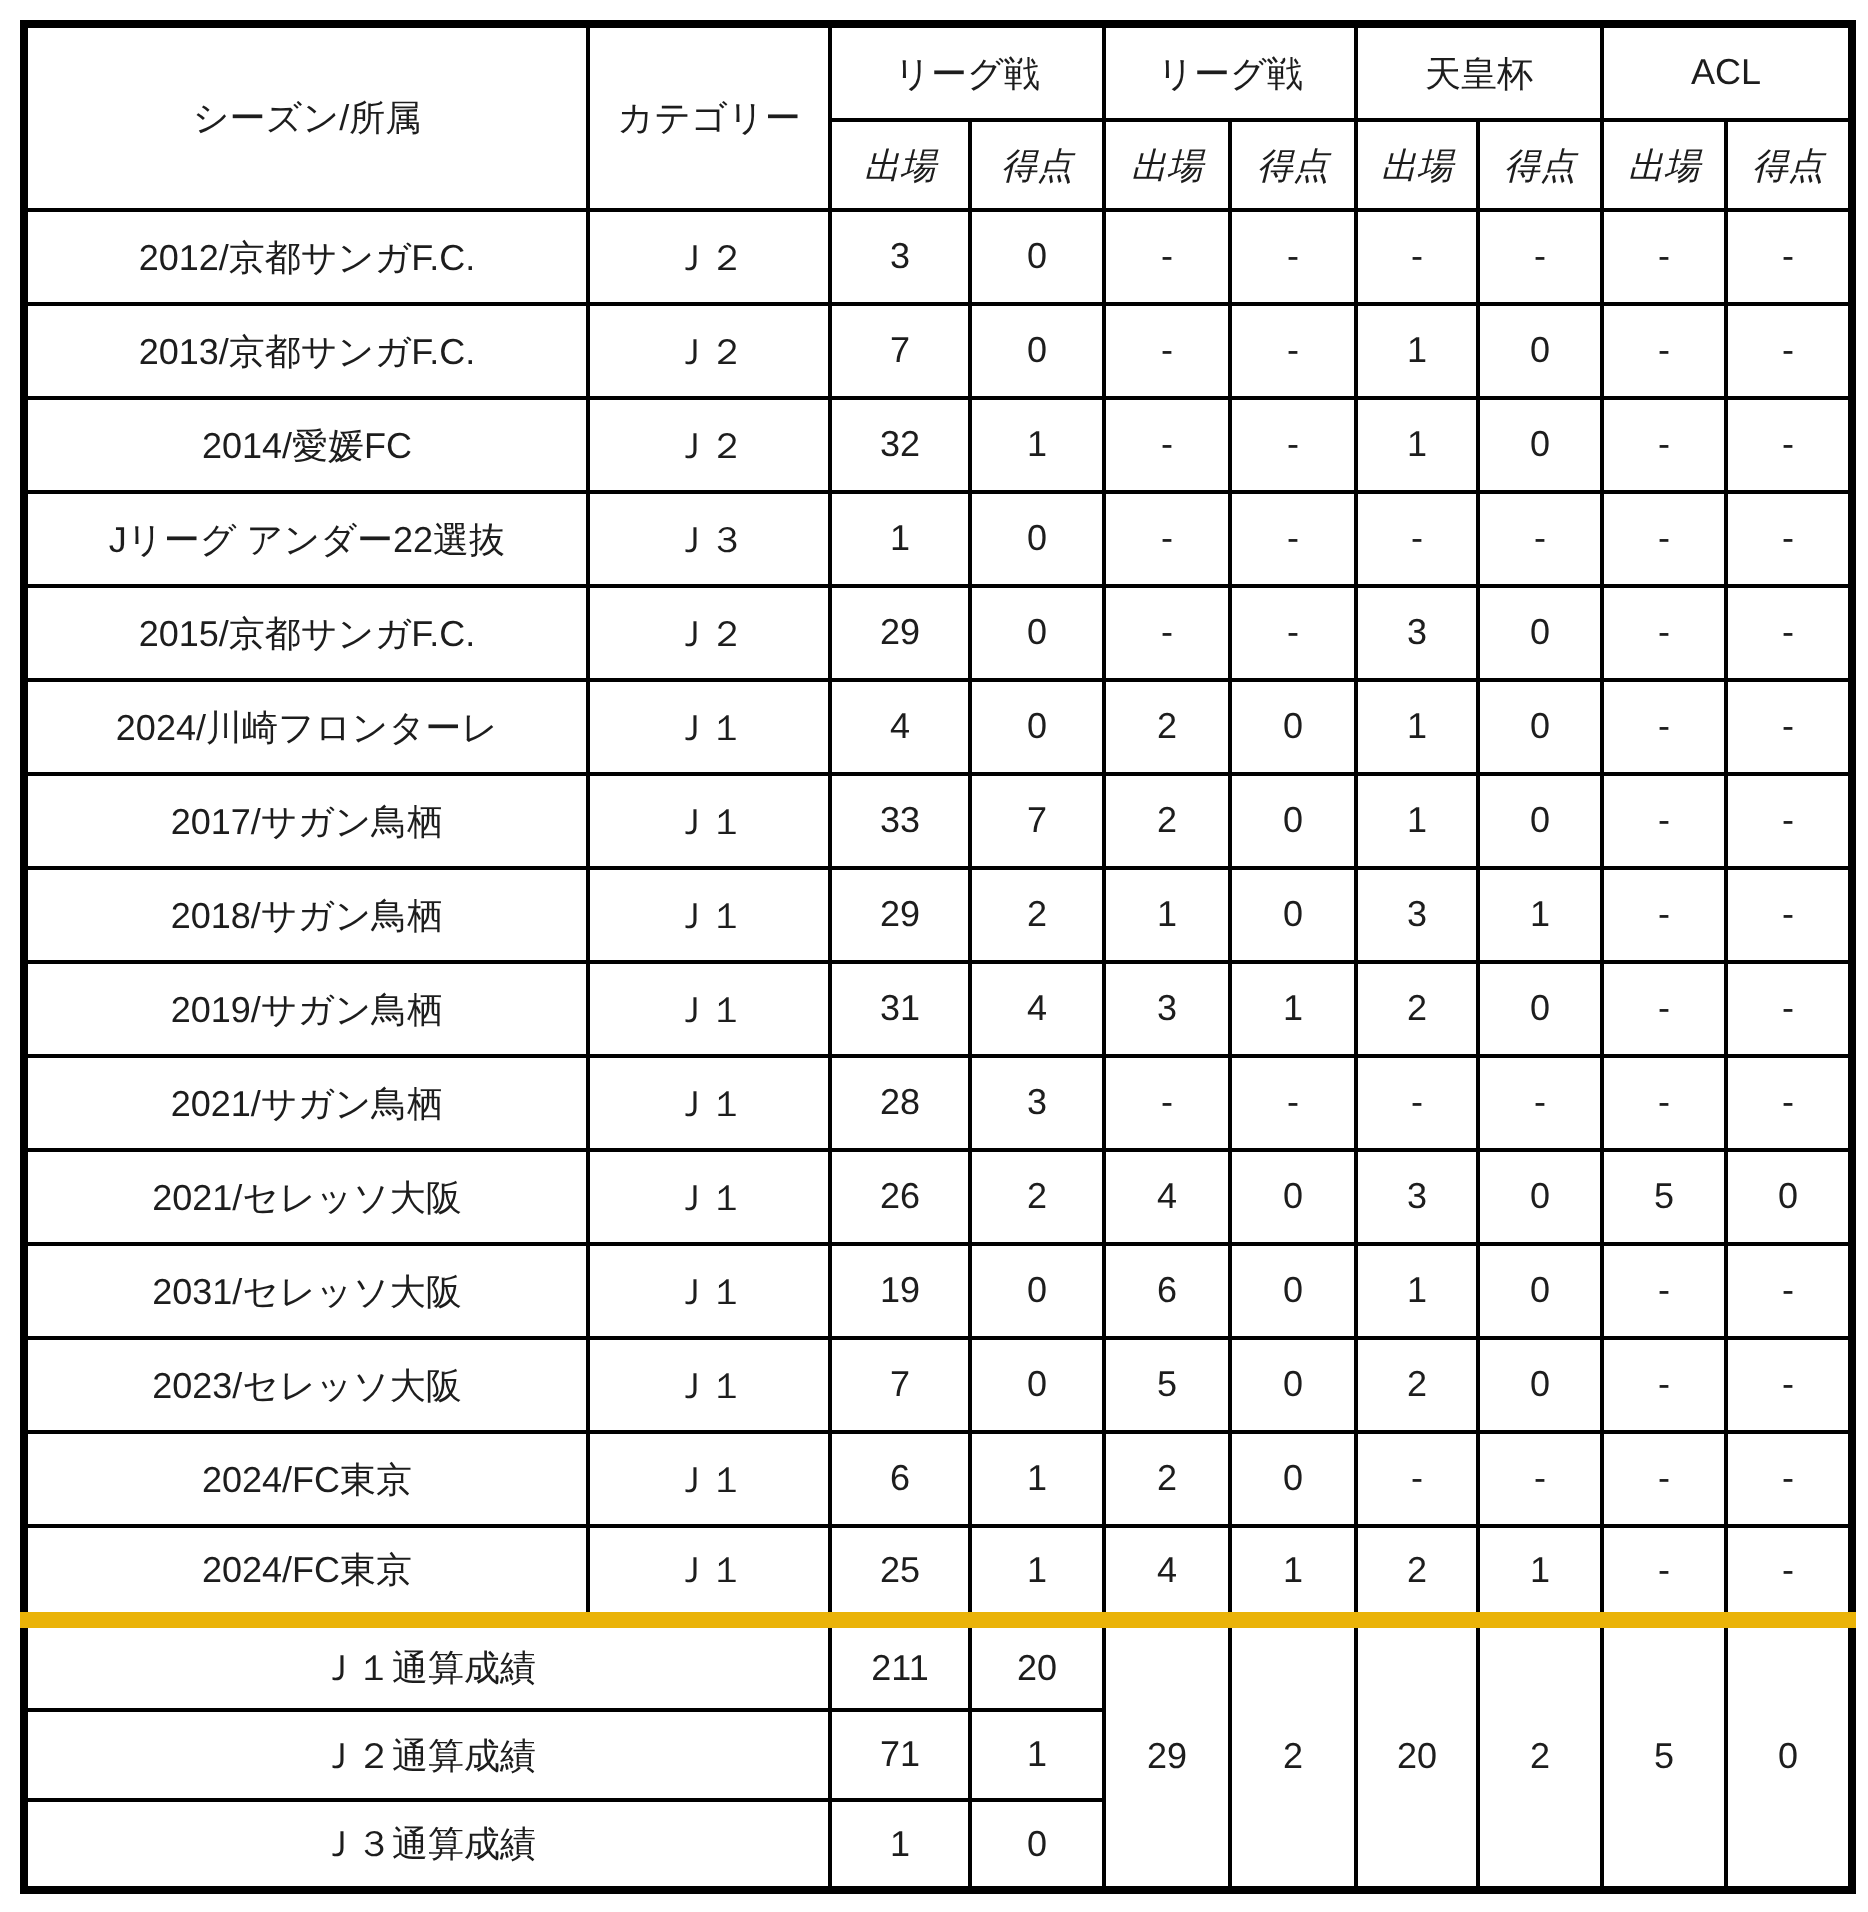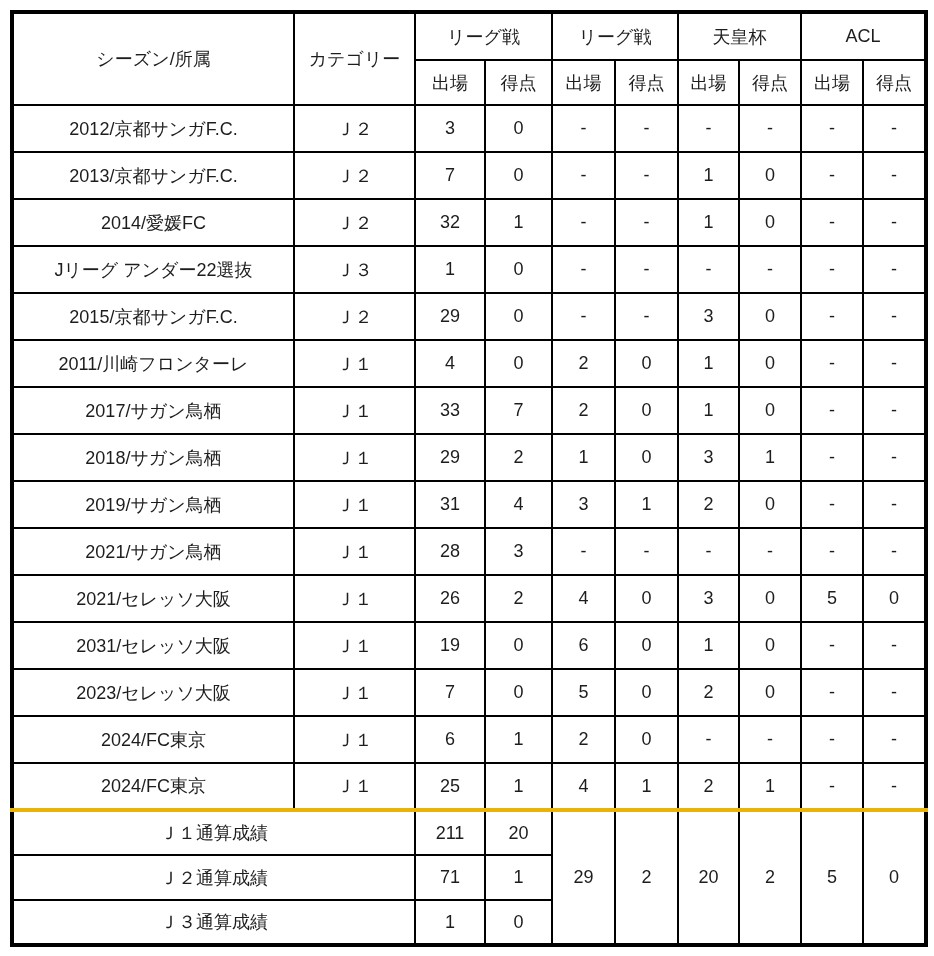--- a/index.html
+++ b/index.html
@@ -29,24 +29,24 @@
     white-space: nowrap;
     background: #ffffff;
   }
   
   .b-thick-l { border-left: 4px solid #000; }
   
   .b-group-l { border-left: 3px solid #000; }
   
   .head-bottom { border-bottom: 4px solid #000; }
   
-  tr.sum-top td { border-top: 4px solid #eab308; }
+  tr.sum-top td { border-top: 8px solid #eab308; }
 
   tr.head-1 { height: 48px; }
-  tr.head-2 { height: 45px; }
+  tr.head-2 { height: 45px; font-style: italic; }
   tr.data-row { height: 47px; }
   tr.summary-row { height: 45px; }
 </style>
 </head>
 <body>
 
 <table class="stats">
   <colgroup>
     <col style="width:282px">
       <col style="width:121px">
@@ -136,21 +136,21 @@
       <td class="b-thick-l">29</td>
       <td>0</td>
       <td class="b-group-l">-</td>
       <td>-</td>
       <td class="b-group-l">3</td>
       <td>0</td>
       <td class="b-group-l">-</td>
       <td>-</td>
     </tr>
     <tr class="data-row">
-      <td>2011/川崎フロンターレ</td>
+      <td>2024/川崎フロンターレ</td>
       <td>Ｊ１</td>
       <td class="b-thick-l">4</td>
       <td>0</td>
       <td class="b-group-l">2</td>
       <td>0</td>
       <td class="b-group-l">1</td>
       <td>0</td>
       <td class="b-group-l">-</td>
       <td>-</td>
     </tr>

